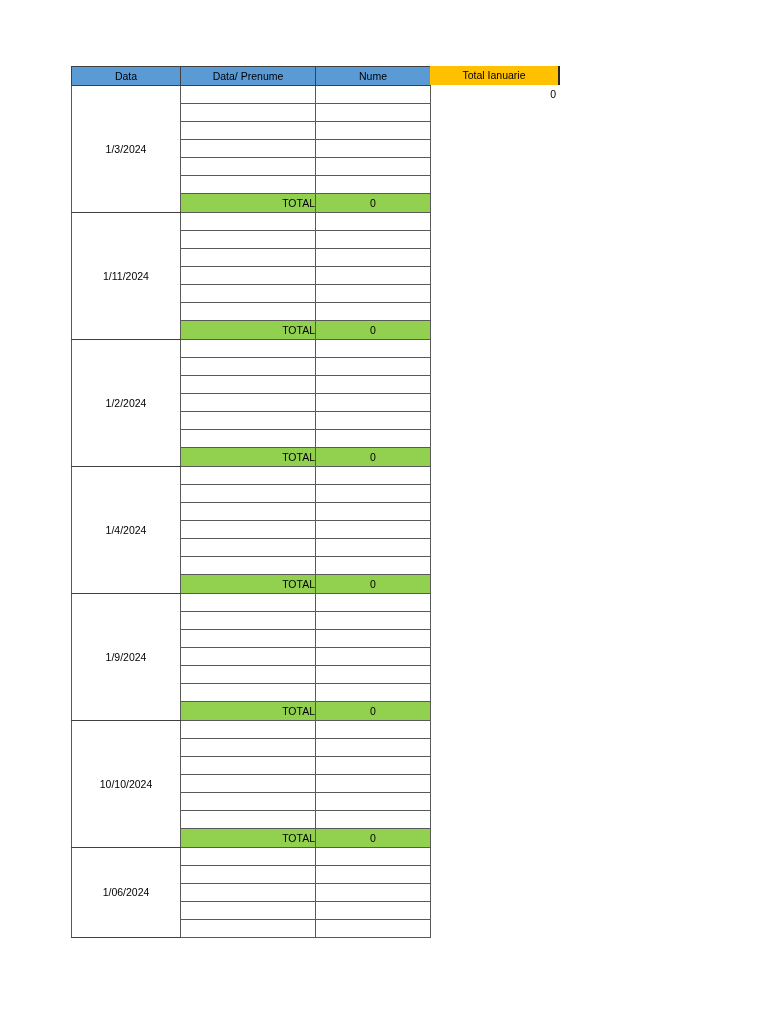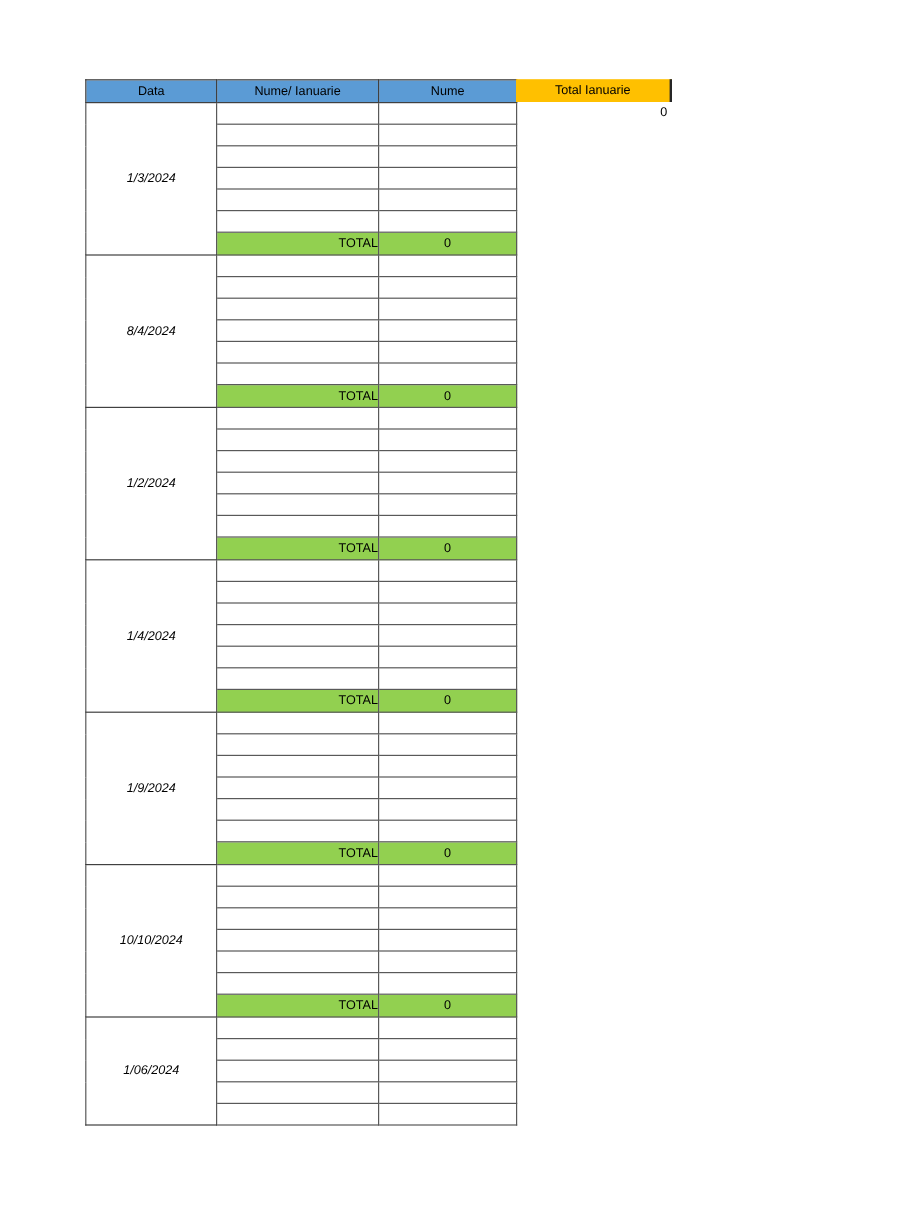--- a/index.html
+++ b/index.html
@@ -63,21 +63,20 @@
   
   td.date-cell {
     text-align: center;
     vertical-align: middle;
     border-left: 1px solid #595959;
     border-right: 1px solid #595959;
     border-top: 1px solid #404040;
     border-bottom: 1px solid #404040;
     background: #ffffff;
     font-size: 10.5px;
-    font-style: italic;
   }
   td.entry-cell {
     height: 18px;
     background: #ffffff;
     border: 1px solid #595959;
   }
   td.total-label-cell {
     height: 19px;
     background: #92D050;
     text-align: right;
@@ -131,21 +130,21 @@
 
   <table id="main-table">
     <colgroup>
       <col class="col-data">
       <col class="col-nume">
       <col class="col-suma">
     </colgroup>
     <thead>
       <tr class="header-row">
         <th>Data</th>
-        <th>Nume/ Ianuarie</th>
+        <th>Data/ Prenume</th>
         <th>Nume</th>
       </tr>
     </thead>
     <tbody id="table-body">
         <tr>
           <td class="date-cell" rowspan="7">1/3/2024</td>
           <td class="entry-cell"></td>
           <td class="entry-cell"></td>
         </tr>
         <tr>
@@ -166,21 +165,21 @@
         </tr>
         <tr>
           <td class="entry-cell"></td>
           <td class="entry-cell"></td>
         </tr>
         <tr>
           <td class="total-label-cell">TOTAL</td>
           <td class="total-value-cell">0</td>
         </tr>
         <tr>
-          <td class="date-cell" rowspan="7">8/4/2024</td>
+          <td class="date-cell" rowspan="7">1/11/2024</td>
           <td class="entry-cell"></td>
           <td class="entry-cell"></td>
         </tr>
         <tr>
           <td class="entry-cell"></td>
           <td class="entry-cell"></td>
         </tr>
         <tr>
           <td class="entry-cell"></td>
           <td class="entry-cell"></td>

